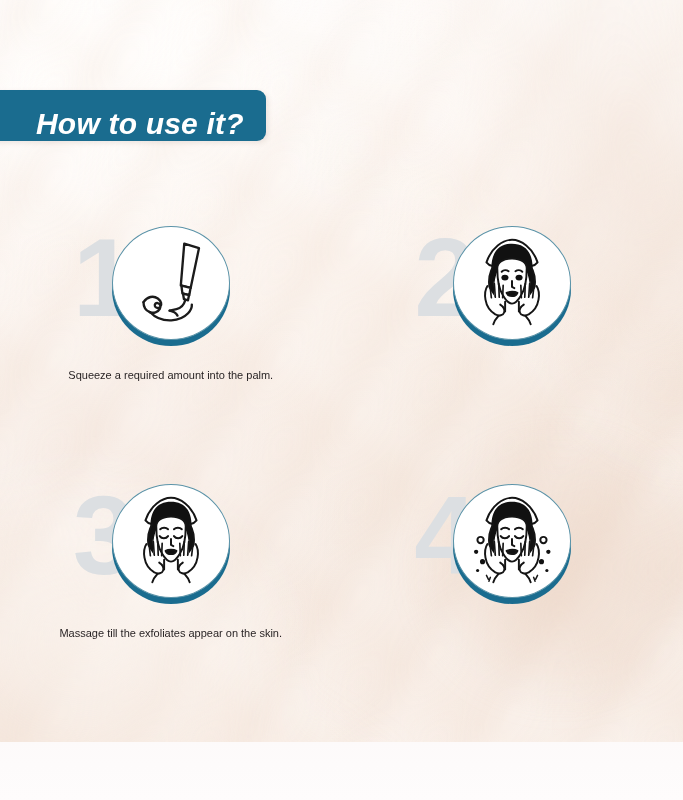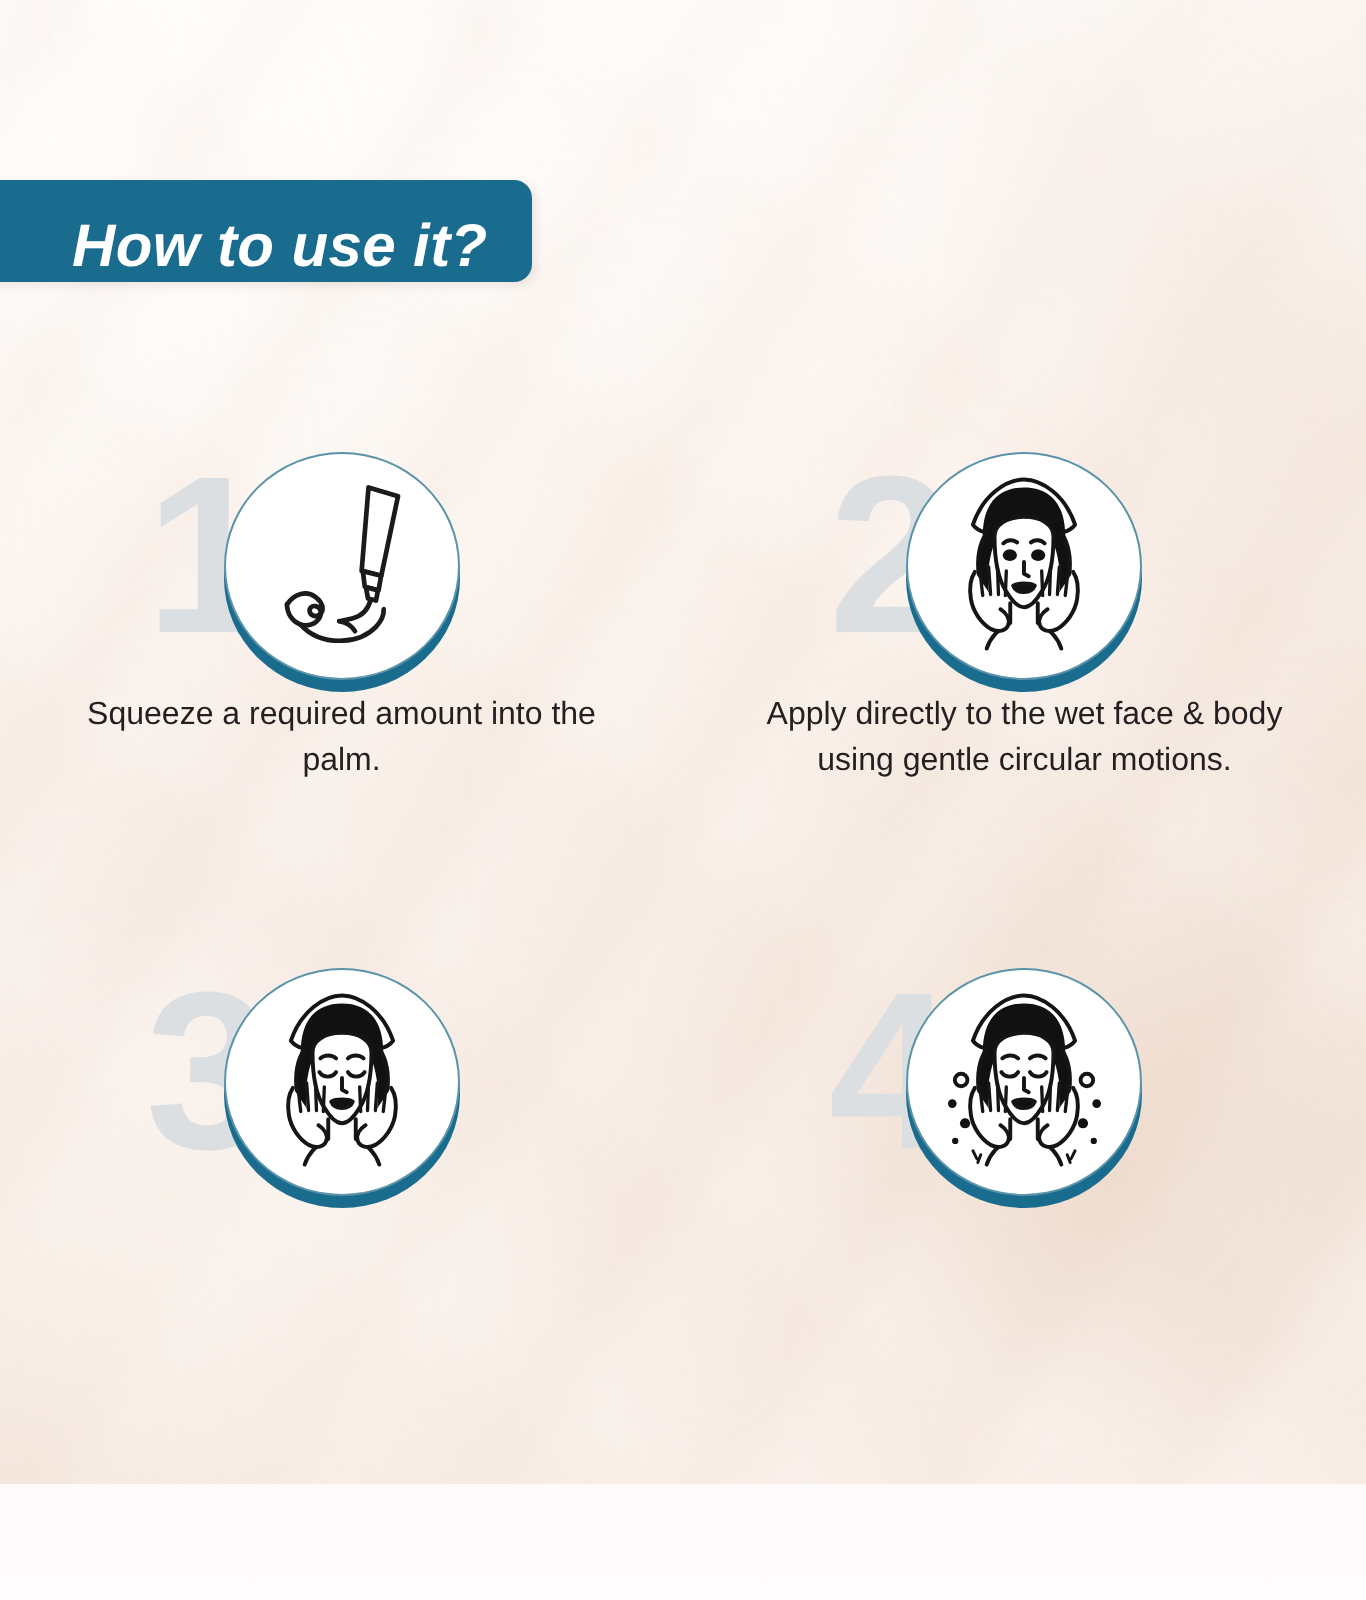--- a/index.html
+++ b/index.html
@@ -157,25 +157,25 @@
     left: 0; top: 0;
     width: 118px; height: 114px;
     border-radius: 50%;
     background: #ffffff;
     border: 1px solid #5b93a8;
     overflow: hidden;
   }
   .circle-face svg { display: block; width: 100%; height: 100%; }
 
   .step-caption {
-    margin-top: 0;
+    margin-top: 18px;
     width: 290px;
     text-align: center;
     color: #241f20;
-    font-size: 16px;
+    font-size: 11px;
     line-height: 23px;
   }
 </style>
 </head>
 <body>
 
 <div id="page">
 
   <div class="bg-base"></div>
   <div class="bg-swirl"></div>
@@ -257,21 +257,20 @@
                 <path d="M34 60 C32 63 31 68 32 74 C33 80 37 86 42 89 C46 91 50 90 51 87 C52 84 50 81 47 79" fill="#ffffff"></path>
                 <path d="M36.5 59 L38 72 M41 57.5 L42 71.5 M45.5 57.5 L46 71.5 M50 59.5 L49.5 72" fill="none" stroke-width="1.7"></path>
 
                 <path d="M84 60 C86 63 87 68 86 74 C85 80 81 86 76 89 C72 91 68 90 67 87 C66 84 68 81 71 79" fill="#ffffff"></path>
                 <path d="M81.5 59 L80 72 M77 57.5 L76 71.5 M72.5 57.5 L72 71.5 M68 59.5 L68.5 72" fill="none" stroke-width="1.7"></path>
               </g>
             </svg>
           </div>
         </div>
       </div>
-      <div class="step-caption">Apply directly to the wet face &amp; body using gentle circular motions.</div>
     </div>
 
     <div class="step">
       <div class="step-badge">
         <div class="step-number">3</div>
         <div class="circle-wrap">
           <div class="circle-shadow"></div>
           <div class="circle-face">
             <svg viewBox="0 0 118 114" xmlns="http://www.w3.org/2000/svg">
               <g stroke="#151515" stroke-width="2" stroke-linecap="round" stroke-linejoin="round">
@@ -293,20 +292,21 @@
                 <path d="M53.5 67 C56 65.6 62 65.6 64.5 67 C62.8 71.4 55.2 71.4 53.5 67 Z" fill="#111111" stroke="#151515"></path>
                 <path d="M34 60 C32 63 31 68 32 74 C33 80 37 86 42 89 C46 91 50 90 51 87 C52 84 50 81 47 79" fill="#ffffff"></path>
                 <path d="M36.5 59 L38 72 M41 57.5 L42 71.5 M45.5 57.5 L46 71.5 M50 59.5 L49.5 72" fill="none" stroke-width="1.7"></path>
                 <path d="M84 60 C86 63 87 68 86 74 C85 80 81 86 76 89 C72 91 68 90 67 87 C66 84 68 81 71 79" fill="#ffffff"></path>
                 <path d="M81.5 59 L80 72 M77 57.5 L76 71.5 M72.5 57.5 L72 71.5 M68 59.5 L68.5 72" fill="none" stroke-width="1.7"></path>
               </g>
             </svg>
           </div>
         </div>
       </div>
+      <div class="step-caption">Massage till the exfoliates appear on the skin.</div>
     </div>
 
     <div class="step">
       <div class="step-badge">
         <div class="step-number">4</div>
         <div class="circle-wrap">
           <div class="circle-shadow"></div>
           <div class="circle-face">
             <svg viewBox="0 0 118 114" xmlns="http://www.w3.org/2000/svg">
               <g stroke="#151515" stroke-width="2" stroke-linecap="round" stroke-linejoin="round">

